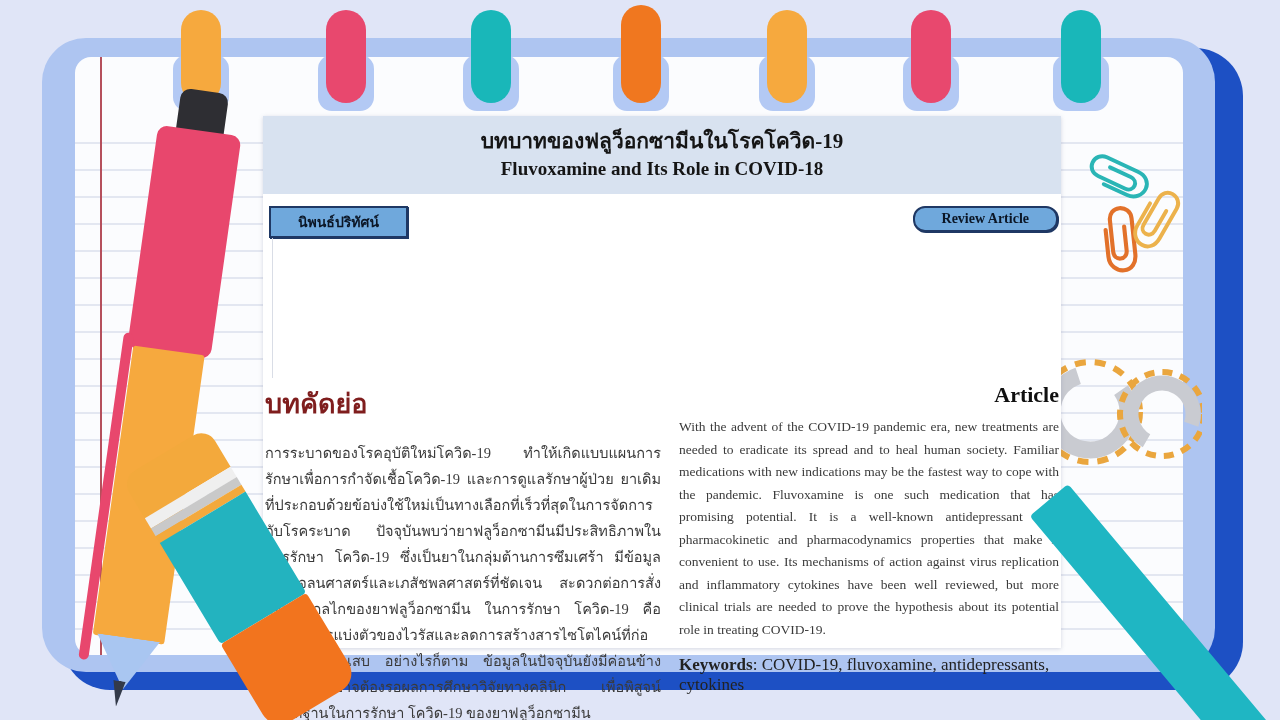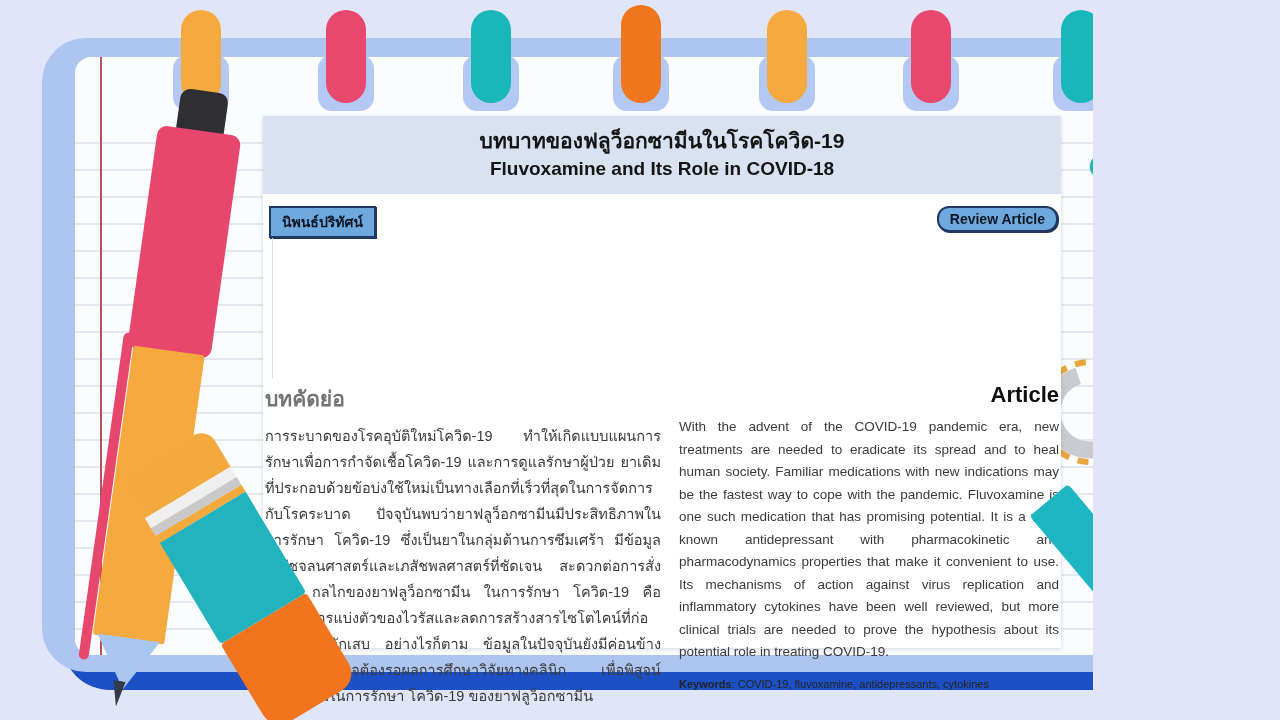--- a/index.html
+++ b/index.html
@@ -1,20 +1,20 @@
 <!DOCTYPE html>
 <html lang="th"><head>
 <meta charset="utf-8">
 <style>
   html,body{margin:0;padding:0;background:#e0e5f7;}
   *{box-sizing:border-box;}
   #stage{
-    position:relative;width:1093px;height:720px;overflow:hidden;
+    position:relative;width:1280px;height:720px;overflow:hidden;
     background:#e0e5f7;
-    font-family:Liberation Sans, sans-serif;
+    font-family:Liberation Serif, serif;
   }
   
   .cover-dark{position:absolute;left:62px;top:48px;width:1181px;height:642px;
     background:#1d50c4;border-radius:48px;z-index:1;}
   .frame-light{position:absolute;left:42px;top:38px;width:1173px;height:634px;
     background:#aec5f1;border-radius:44px;z-index:2;}
   .page{position:absolute;left:75px;top:57px;width:1108px;height:598px;
     background:#fbfcfe;border-radius:16px;z-index:3;}
   .page-lines{position:absolute;left:0;right:0;top:85px;bottom:6px;
     background:repeating-linear-gradient(to bottom,#e3e7f1 0 2px,transparent 2px 27px);}
@@ -24,34 +24,34 @@
   .ring .slot{position:absolute;left:0;top:0;width:56px;height:56px;
     background:#b3c9f4;border-radius:14px;}
   .ring .pill{position:absolute;left:8px;top:-45px;width:40px;height:93px;border-radius:20px;}
   
   .doc{position:absolute;left:263px;top:116px;width:798px;min-height:532px;
     background:#ffffff;z-index:10;box-shadow:0 1px 4px rgba(110,120,150,.28);padding-bottom:14px;}
   .doc-band{margin:0;padding:10px 8px 12px 8px;background:#d8e2f0;text-align:center;color:#151515;}
   .doc-band .t-th{font-size:21px;font-weight:bold;line-height:30px;}
   .doc-band .t-en{font-size:19px;font-weight:bold;line-height:26px;}
   .badge{position:absolute;top:90px;background:#6fa8dc;border:2px solid #1f3864;
-    color:#0b1626;font-weight:bold;font-size:14px;padding:3px 11px;
+    color:#0b1626;font-weight:bold;font-size:14px;padding:3px 27px;
     box-shadow:1px 1px 0 #1f3864;white-space:nowrap;}
   .badge-left{left:6px;}
   .badge-right{right:3px;border-radius:12px;}
   .author-line{position:absolute;left:9px;top:122px;width:1px;height:140px;background:#d9dde6;}
   .cols{position:absolute;left:2px;right:2px;top:266px;display:flex;gap:18px;}
   .col-th{width:396px;}
   .col-en{flex:1;}
-  .col-th h3{margin:0 0 8px 0;font-size:21px;color:#737373;}
+  .col-th h3{margin:0 0 15px 0;font-size:27px;color:#7f1d1d;}
   .col-en h3{margin:0 0 8px 0;font-size:22px;color:#101010;text-align:right;}
   .col-th p.body{margin:0;font-size:14.5px;line-height:26px;color:#3a3a3a;text-align:justify;}
   .col-en p.body{margin:0;font-size:13.5px;line-height:22.5px;color:#3a3a3a;text-align:justify;}
   p.kw{margin:14px 0 0 0;color:#222;}
-  .col-en p.kw{font-size:11px;}
+  .col-en p.kw{font-size:17px;}
   .kw .b{font-weight:bold;}
   
   .pen{position:absolute;left:92px;top:88px;width:140px;height:625px;
     transform:rotate(8deg);z-index:20;}
   .pen-cap{position:absolute;left:46px;top:0;width:48px;height:52px;background:#2e2e33;border-radius:10px;}
   .pen-upper{position:absolute;left:28px;top:40px;width:84px;height:225px;background:#e8476d;border-radius:10px;}
   .pen-clipstrip{position:absolute;left:23px;top:250px;width:10px;height:330px;background:#e8476d;border-radius:6px;}
   .pen-body{position:absolute;left:34px;top:262px;width:72px;height:292px;background:#f6a93e;border-radius:3px;}
   .pen-cone{position:absolute;left:34px;top:552px;width:72px;height:52px;background:#a9c6f1;
     clip-path:polygon(6% 0,94% 0,52% 100%);}

